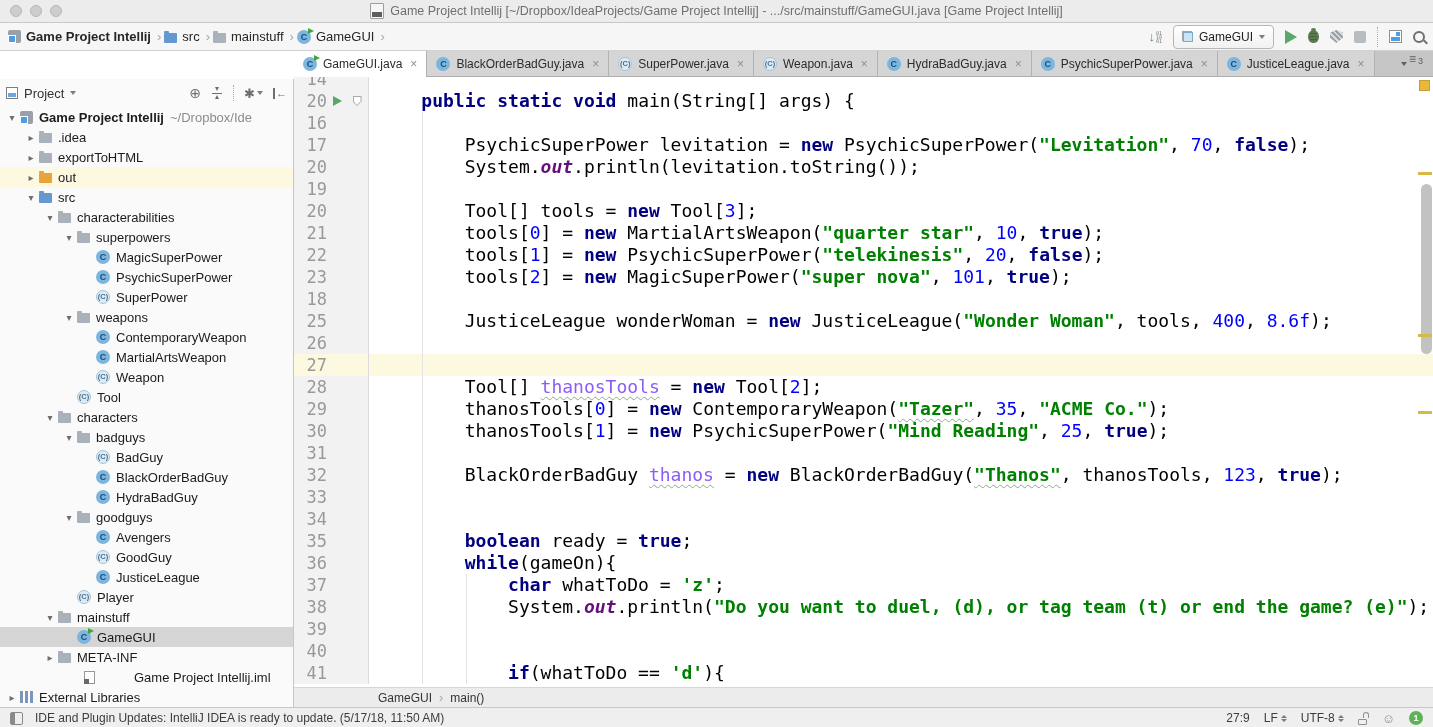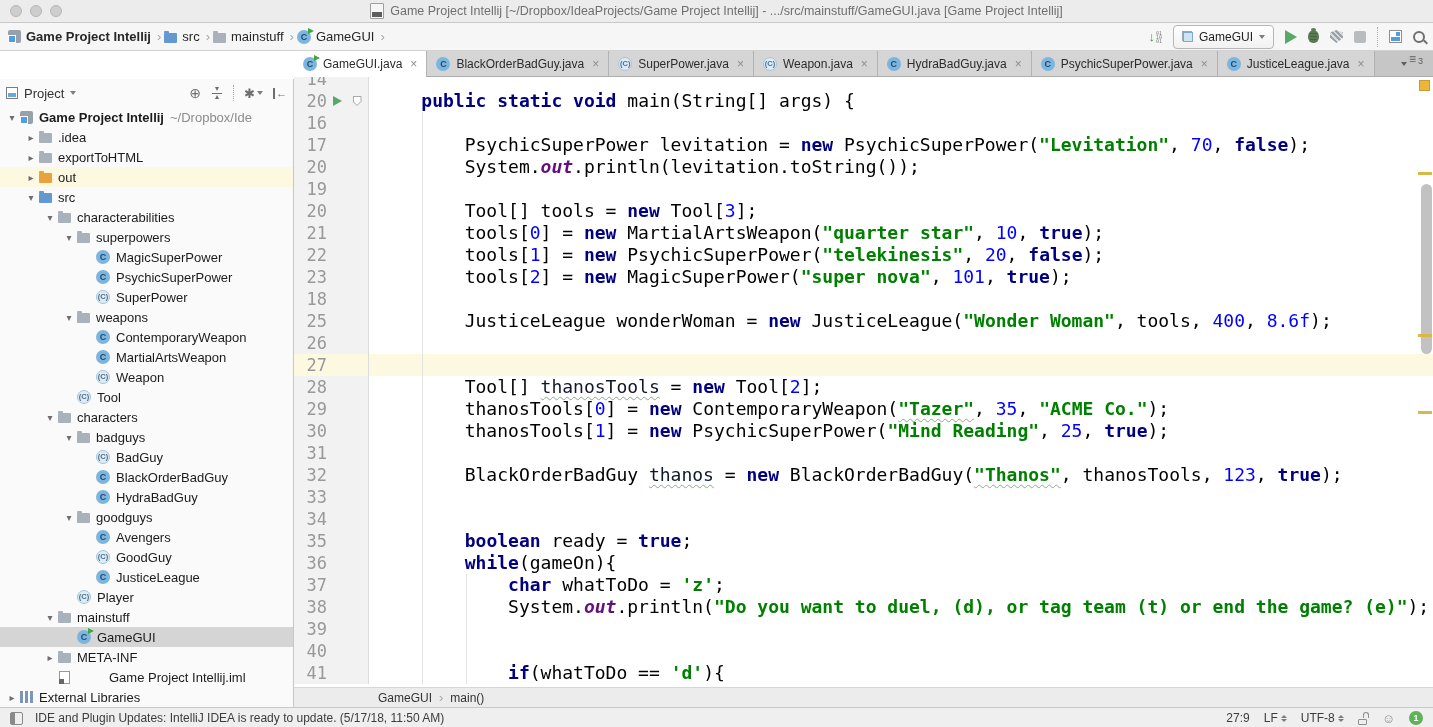--- a/index.html
+++ b/index.html
@@ -126,21 +126,21 @@
   .runarrow{width:0;height:0;border-left:9px solid #59a869;border-top:5.5px solid transparent;border-bottom:5.5px solid transparent;}
   .foldmark{width:9px;height:10px;clip-path:polygon(0 0,100% 0,100% 55%,50% 100%,0 55%);background:#a9a9a9;position:relative;display:block;}
   .foldmark span{position:absolute;left:1px;top:1px;width:7px;height:8px;clip-path:polygon(0 0,100% 0,100% 52%,50% 100%,0 52%);background:#fff;}
   .ct{white-space:pre;padding-left:9px;}
   .tk-p{color:#000;}
   .tk-k{color:#000080;font-weight:bold;}
   .tk-s{color:#008000;font-weight:bold;}
   .tk-n{color:#0000ff;}
   .tk-f{color:#660e7a;font-weight:bold;font-style:italic;}
   .tk-i{color:#660e7a;font-style:italic;}
-  .tk-w{color:#0f172a;text-decoration:underline wavy #8faa8b 1px;text-underline-offset:3px;}
+  .tk-w{color:#8b5cf6;text-decoration:underline wavy #8faa8b 1px;text-underline-offset:3px;}
   .tk-sw{color:#008000;font-weight:bold;text-decoration:underline wavy #8faa8b 1px;text-underline-offset:3px;}
   .iguide{position:absolute;width:1px;background:#e3e3e3;z-index:0;}
 
   
   .stripe{position:absolute;top:0;right:0;width:23px;height:100%;z-index:3;}
   .stripe .sq{position:absolute;top:3px;right:3px;width:11px;height:11px;background:#e9b73a;border:1px solid #c69d2e;box-sizing:border-box;}
   .stripe .tick{position:absolute;right:1px;width:14px;height:3px;background:#d9b846;}
   .stripe .thumb{position:absolute;right:1px;width:11px;border-radius:6px;background:rgba(110,110,110,.42);}
 
   
@@ -381,21 +381,21 @@
           <div class="trow selected" style="padding-left: 61px;">
             <span class="arr"></span>
             <span class="ic cls">C<span class="runover"></span></span>
             <span class="tlabel">GameGUI</span>
           </div>
           <div class="trow" style="padding-left: 42px;">
             <span class="arr">▸</span>
             <span class="ic fold-ic f-gray"></span>
             <span class="tlabel">META-INF</span>
           </div>
-          <div class="trow" style="padding-left: 10px; gap: 33px;">
+          <div class="trow" style="padding-left: 35px; gap: 33px;">
             <span class="arr"></span>
             <span class="ic iml-ic"></span>
             <span class="tlabel">Game Project Intellij.iml</span>
           </div>
           <div class="trow" style="padding-left: 4px;">
             <span class="arr">▸</span>
             <span class="ic lib-ic"></span>
             <span class="tlabel">External Libraries</span>
           </div>
           <div class="trow" style="padding-left: 4px;">

